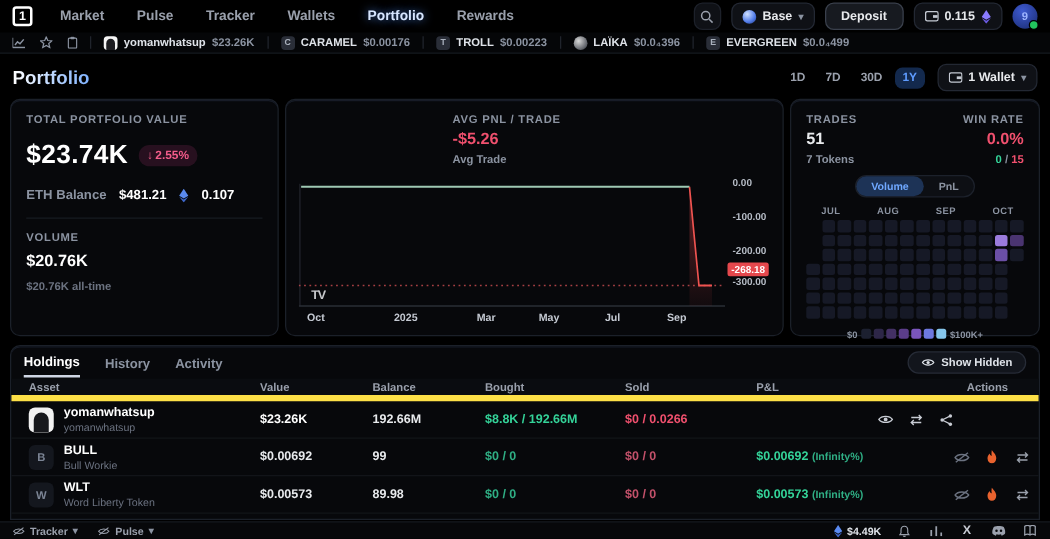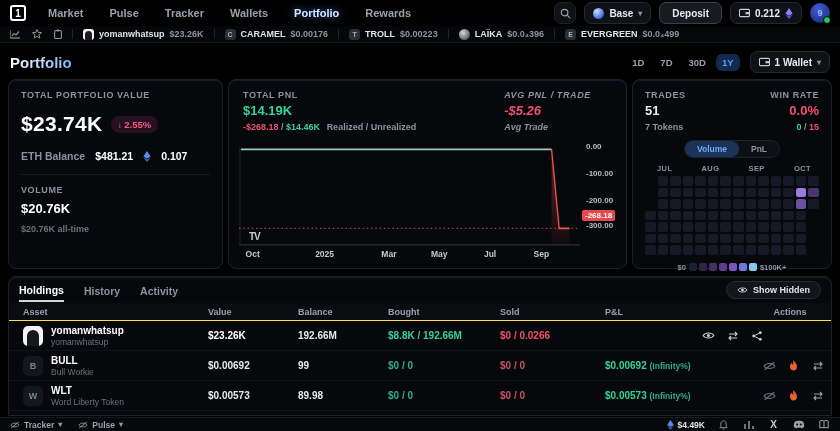--- a/index.html
+++ b/index.html
@@ -64,21 +64,21 @@
   .value-row { display:flex; align-items:center; gap:8px; margin:12px 0 14px; }
   .chg-badge { display:flex; align-items:center; gap:2px; font-size:9.5px; font-weight:bold; color:#f25c8a;
     background:rgba(236,72,153,.14); border-radius:9px; padding:3px 7px; }
   .eth-row { display:flex; align-items:center; gap:10px; font-size:10.5px; margin-bottom:12px; }
   .divider { height:1px; background:#171b22; margin:4px 0 10px; }
   .vol-value { font-size:13px; font-weight:bold; color:#fff; margin:6px 0 8px; }
   .vol-all { font-size:9px; font-weight:bold; color:#6b7280; }
 
   .card-pnl { flex:1; display:flex; flex-direction:column; padding:10px 0 6px; }
   .pnl-head { display:flex; padding:0 14px; }
-  .pnl-col2 { margin-left:88px;font-style:italic; }
+  .pnl-col2 { margin-left:119px; }
   .pnl-main { font-size:13px; font-weight:bold; margin-top:3px; }
   .pnl-sub { font-size:9px; font-weight:bold; margin-top:4px; color:#8b93a1; }
   .chart-wrap { flex:1; display:flex; margin-top:8px; position:relative; }
   .plot { flex:1; position:relative; margin-left:10px; }
   .plot svg { position:absolute; inset:0; width:100%; height:100%; }
   .yaxis { width:46px; position:relative; font-size:8px; font-weight:bold; color:#b6bcc6; }
   .ytick { position:absolute; left:6px; }
   .ybadge { position:absolute; left:2px; background:#e5484d; color:#fff; border-radius:2px; padding:1px 3px; font-size:8px; font-weight:bold; }
   .xaxis { height:14px; position:relative; font-size:8.5px; font-weight:bold; color:#c4c9d2; margin:2px 56px 0 10px; }
   .xl { position:absolute; top:1px; }
@@ -102,21 +102,21 @@
   
   .holdings { margin:7px 8px 0; height:140px; background:#07080b; border:1px solid #1b2029; border-radius:8px 8px 0 0;
     overflow:hidden; box-shadow:inset 0 1px 0 rgba(120,150,210,.14); }
   .tabs-row { display:flex; align-items:center; height:26px; padding:0 10px; }
   .tab { font-size:10.5px; font-weight:bold; color:#8b93a1; margin-right:20px; cursor:pointer; padding:6px 0 4px; }
   .tab.active { color:#fff; border-bottom:2px solid #cfd6e4; }
   .show-hidden { margin-left:auto; display:flex; align-items:center; gap:5px; background:#12151c; border:1px solid #262b36;
     border-radius:11px; padding:3px 10px; font-size:9px; font-weight:bold; color:#dfe3e9; cursor:pointer; }
   .tbl-head, .tbl-row { display:grid;
     grid-template-columns:185px 90px 90px 112px 105px 158px 1fr; align-items:center; padding:0 14px; }
-  .tbl-head { height:18px; background:#0a0c10; font-size:9px; font-weight:bold; color:#9aa0ac; border-bottom:1px solid #fde047; }
+  .tbl-head { height:18px; background:#0a0c10; font-size:9px; font-weight:bold; color:#9aa0ac; border-bottom:5px solid #fde047; }
   .th-actions { text-align:center; }
   .tbl-row { height:30px; border-bottom:1px solid #121419; font-size:10px; font-weight:bold; }
   .asset-cell { display:flex; align-items:center; gap:8px; }
   .row-av { width:20px; height:20px; border-radius:5px; background:#14171e; color:#7b8494; font-size:9px; font-weight:bold;
     display:flex; align-items:center; justify-content:center; flex:none; }
   .row-av.photo { background:#f2f2f2; position:relative; overflow:hidden; }
   .row-av.photo::after { content:""; position:absolute; left:4px; top:4px; width:12px; height:16px; border-radius:7px 7px 0 0; background:#17181c; }
   .asset-name { color:#fff; font-size:10px; line-height:1.2; }
   .asset-sub { color:#6b7280; font-size:8.5px; font-weight:normal; }
   .c-bought { color:#2fae84; }
@@ -166,21 +166,21 @@
     <div class="pill deposit">
       <span>Deposit</span>
     </div>
     <div class="pill">
       <span>
         <svg class="ic" width="11" height="10" viewBox="0 0 12 10">
             <rect x="0.5" y="1" width="11" height="8" rx="1.5" fill="none" stroke="#c4c9d2" stroke-width="1.2"></rect>
             <rect x="7" y="4" width="4" height="2.4" fill="#c4c9d2"></rect>
           </svg>
       </span>
-      <span>0.212</span>
+      <span>0.115</span>
       <span>
         <svg class="ic" width="8" height="11" viewBox="0 0 8 12">
             <path d="M4 0 L8 6 L4 8.4 L0 6 Z" fill="#8a7bff"></path>
             <path d="M4 9.4 L8 7 L4 12 L0 7 Z" fill="#6a5ae0"></path>
           </svg>
       </span>
     </div>
     <div class="avatar">
       <span>9</span>
     </div>
@@ -285,30 +285,20 @@
       <span style="font-weight:bold;color:#fff">0.107</span>
     </div>
     <div class="divider"></div>
     <div class="card-label">VOLUME</div>
     <div class="vol-value">$20.76K</div>
     <div class="vol-all">$20.76K all-time</div>
   </div>
 
   <div class="card card-pnl">
     <div class="pnl-head">
-      <div>
-        <div class="card-label">TOTAL PNL</div>
-        <div class="pnl-main green">$14.19K</div>
-        <div class="pnl-sub">
-          <span class="red">-$268.18</span>
-          <span class="muted">/</span>
-          <span class="green">$14.46K</span>
-          <span class="muted" style="margin-left:4px">Realized / Unrealized</span>
-        </div>
-      </div>
       <div class="pnl-col2">
         <div class="card-label">AVG PNL / TRADE</div>
         <div class="pnl-main red">-$5.26</div>
         <div class="pnl-sub muted">Avg Trade</div>
       </div>
     </div>
     <div class="chart-wrap">
       <div class="plot">
         <svg viewBox="0 0 360 90" preserveAspectRatio="none">
           <defs>

